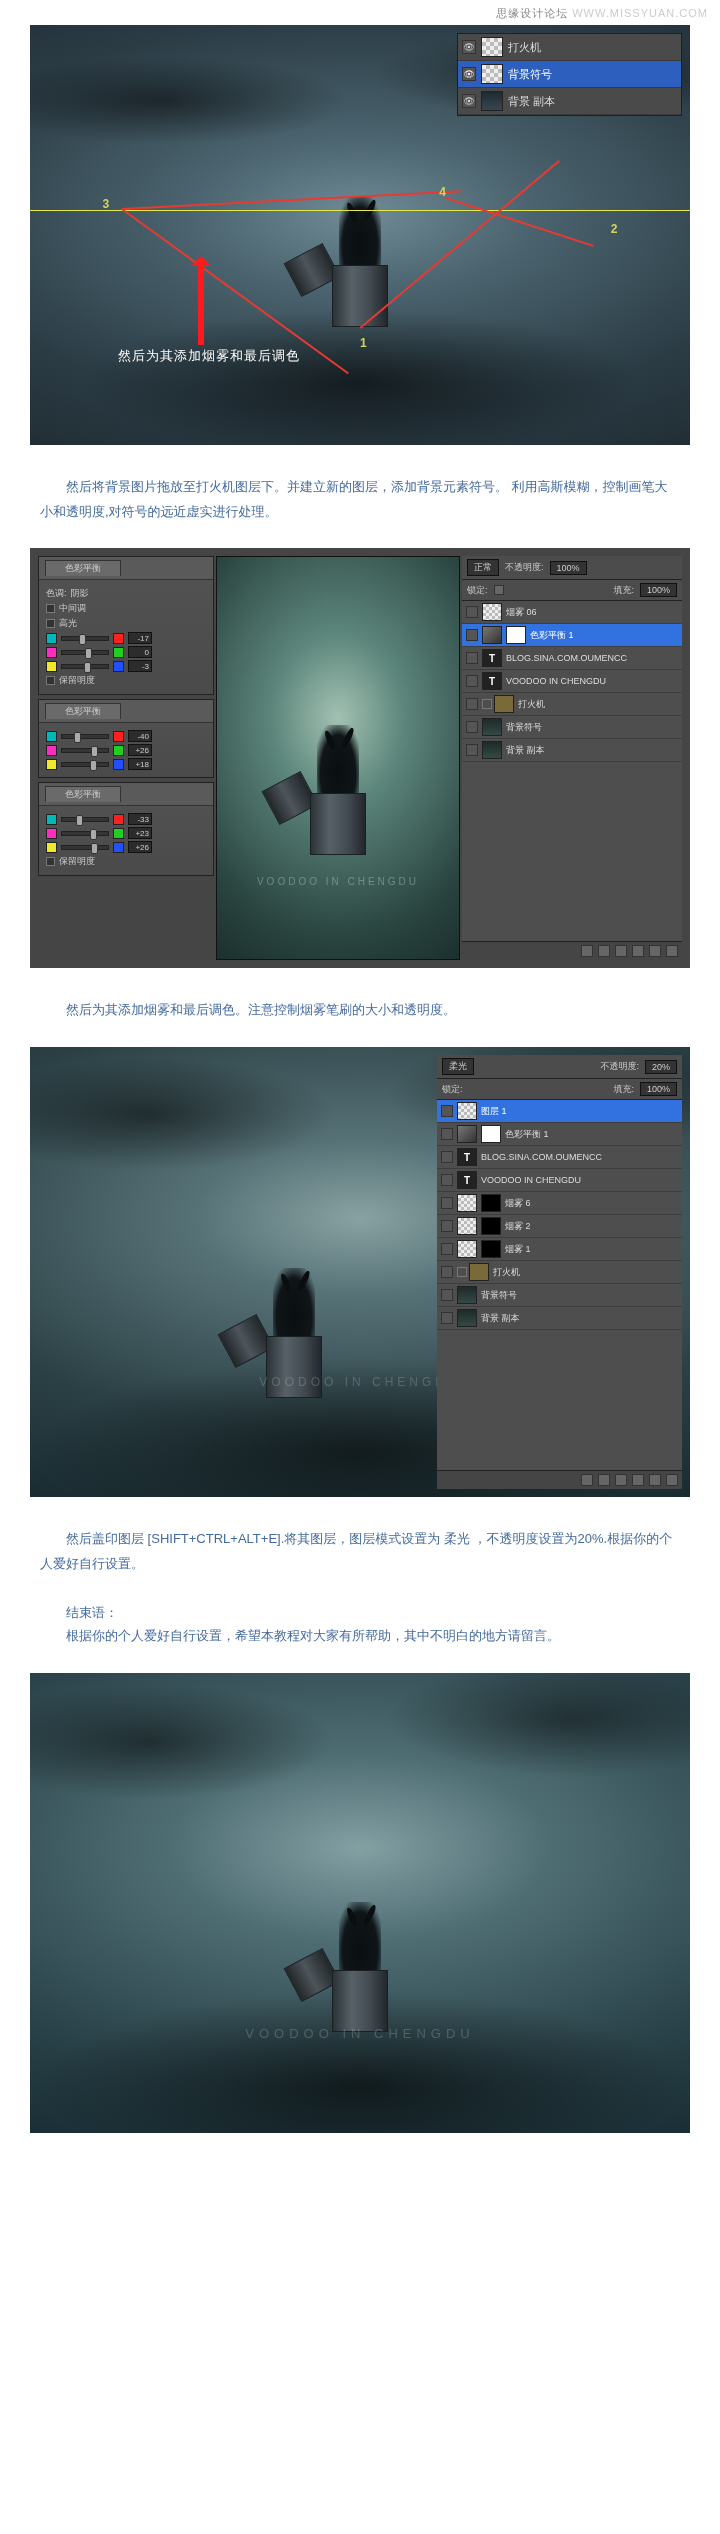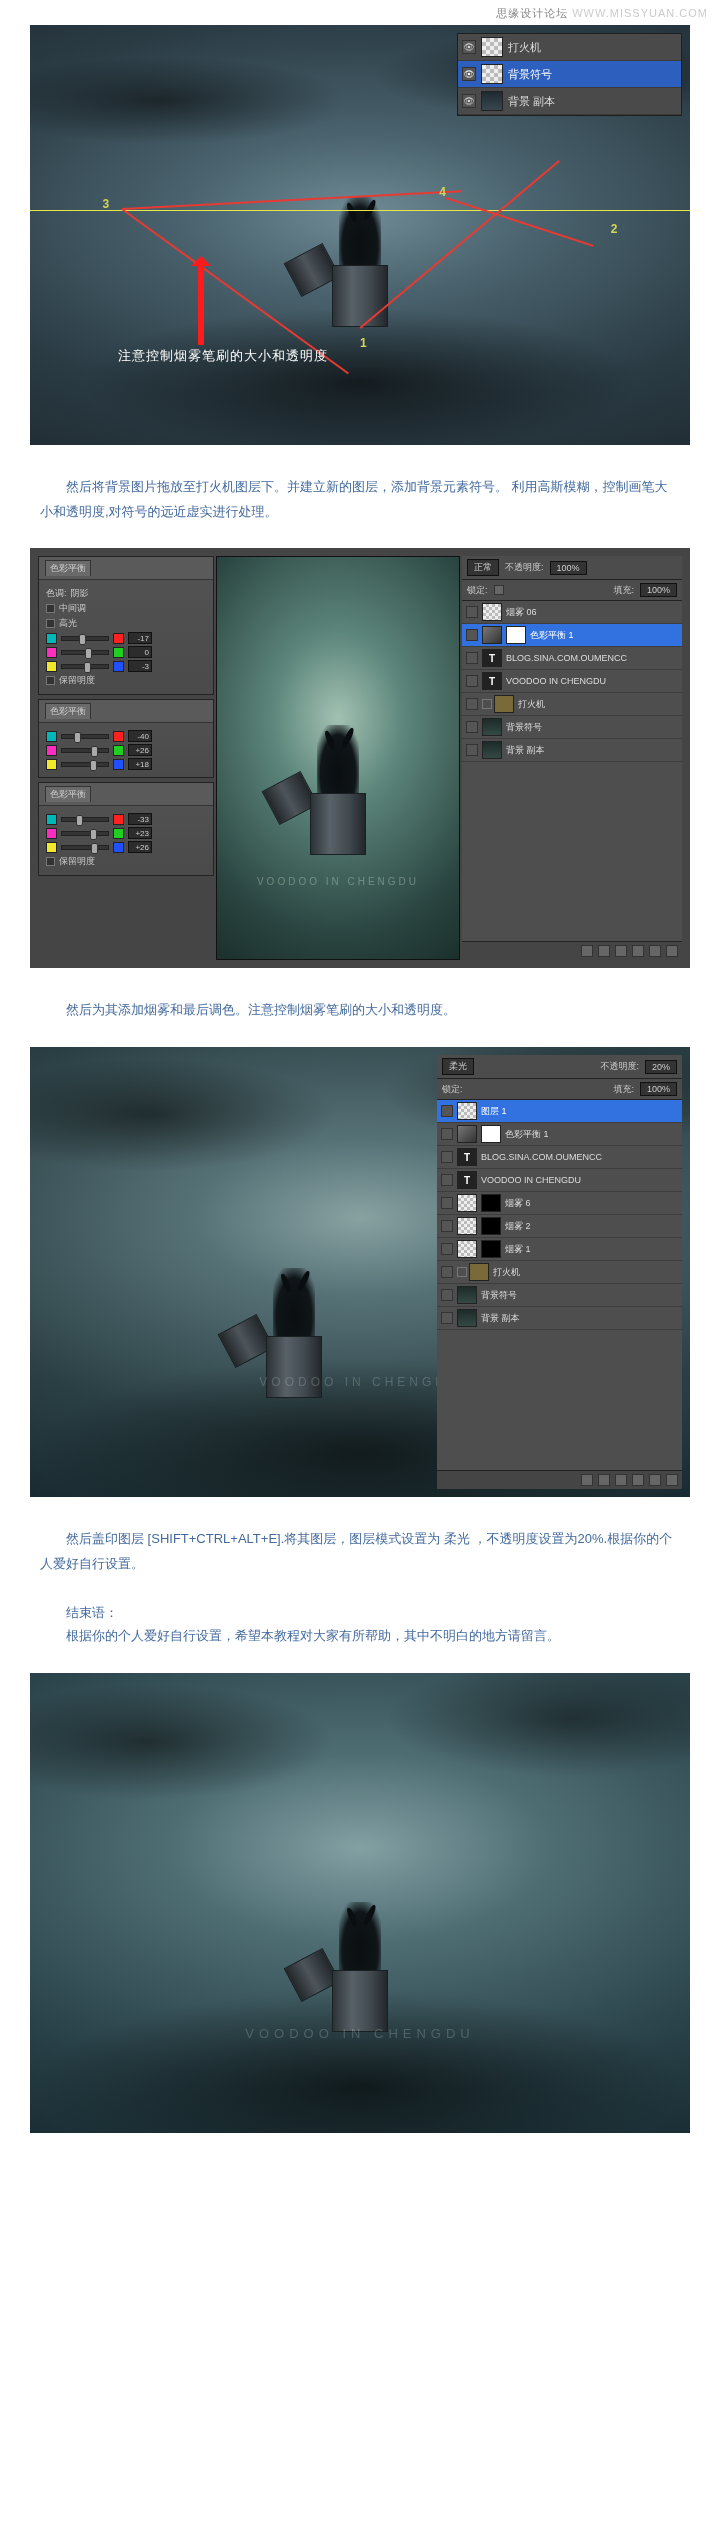--- a/index.html
+++ b/index.html
@@ -124,21 +124,21 @@
 .img2 .canvas .wm{ position:absolute; bottom:18%; left:0; right:0; text-align:center; color:rgba(210,230,220,.35); font-size:10px; letter-spacing:3px; }
 .side-panels{
   position:absolute; top:8px; left:8px; width:176px;
   display:flex; flex-direction:column; gap:4px;
 }
 .ps-panel{
   background:linear-gradient(#535353,#4a4a4a); border:1px solid #222;
   font-size:9px; color:#ccc;
 }
 .ps-panel .hdr{ background:#5a5a5a; border-bottom:1px solid #333; padding:3px 6px; display:flex; justify-content:space-between; }
-.ps-panel .hdr .tab{ background:#6a6a6a; padding:1px 4px; border:1px solid #333; border-bottom:none; }
+.ps-panel .hdr .tab{ background:#6a6a6a; padding:1px 19px; border:1px solid #333; border-bottom:none; }
 .ps-panel .body{ padding:5px 7px; }
 .ps-panel .line{ display:flex; align-items:center; gap:4px; margin:2px 0; }
 .ps-panel .chk{ width:9px; height:9px; border:1px solid #777; background:#333; }
 .ps-panel .swatch{ width:11px; height:11px; border:1px solid #222; }
 .slider{ height:5px; background:#343434; border:1px solid #222; width:48px; position:relative; }
 .slider .knob{ position:absolute; top:-3px; width:7px; height:11px; background:#aaa; border:1px solid #333; border-radius:2px; }
 .val{ width:24px; height:12px; background:#2c2c2c; border:1px solid #111; text-align:right; padding-right:2px; font-size:8px; line-height:12px; }
 .right-panels{ position:absolute; top:8px; right:8px; bottom:8px; width:220px; display:flex; flex-direction:column; }
 .rp-top{ background:#4c4c4c; border-bottom:1px solid #222; padding:3px 5px; font-size:9px; color:#ccc; display:flex; gap:6px; align-items:center; }
 .rp-top .dd{ background:#333; border:1px solid #111; padding:1px 6px; }
@@ -204,21 +204,21 @@
     <div class="hline"></div>
     <div class="rline" style="left:14%;top:43.5%;width:280px;transform:rotate(36deg);"></div>
     <div class="rline" style="left:50%;top:72%;width:260px;transform:rotate(-40deg);"></div>
     <div class="rline" style="left:14%;top:43.5%;width:340px;transform:rotate(-3deg);"></div>
     <div class="rline" style="left:63%;top:41%;width:155px;transform:rotate(18deg);"></div>
     <span class="gnum" style="left:50%;top:74%;">1</span>
     <span class="gnum" style="left:88%;top:47%;">2</span>
     <span class="gnum" style="left:11%;top:41%;">3</span>
     <span class="gnum" style="left:62%;top:38%;">4</span>
     <div class="arrow"></div>
-    <div class="caption">注意控制烟雾笔刷的大小和透明度</div>
+    <div class="caption">然后为其添加烟雾和最后调色</div>
   </div>
   <div class="panel1">
     <div class="row">
       <div class="eye">👁</div>
       <div class="thumb checker"></div>
       <span>打火机</span>
     </div>
     <div class="row sel">
       <div class="eye">👁</div>
       <div class="thumb checker"></div>

